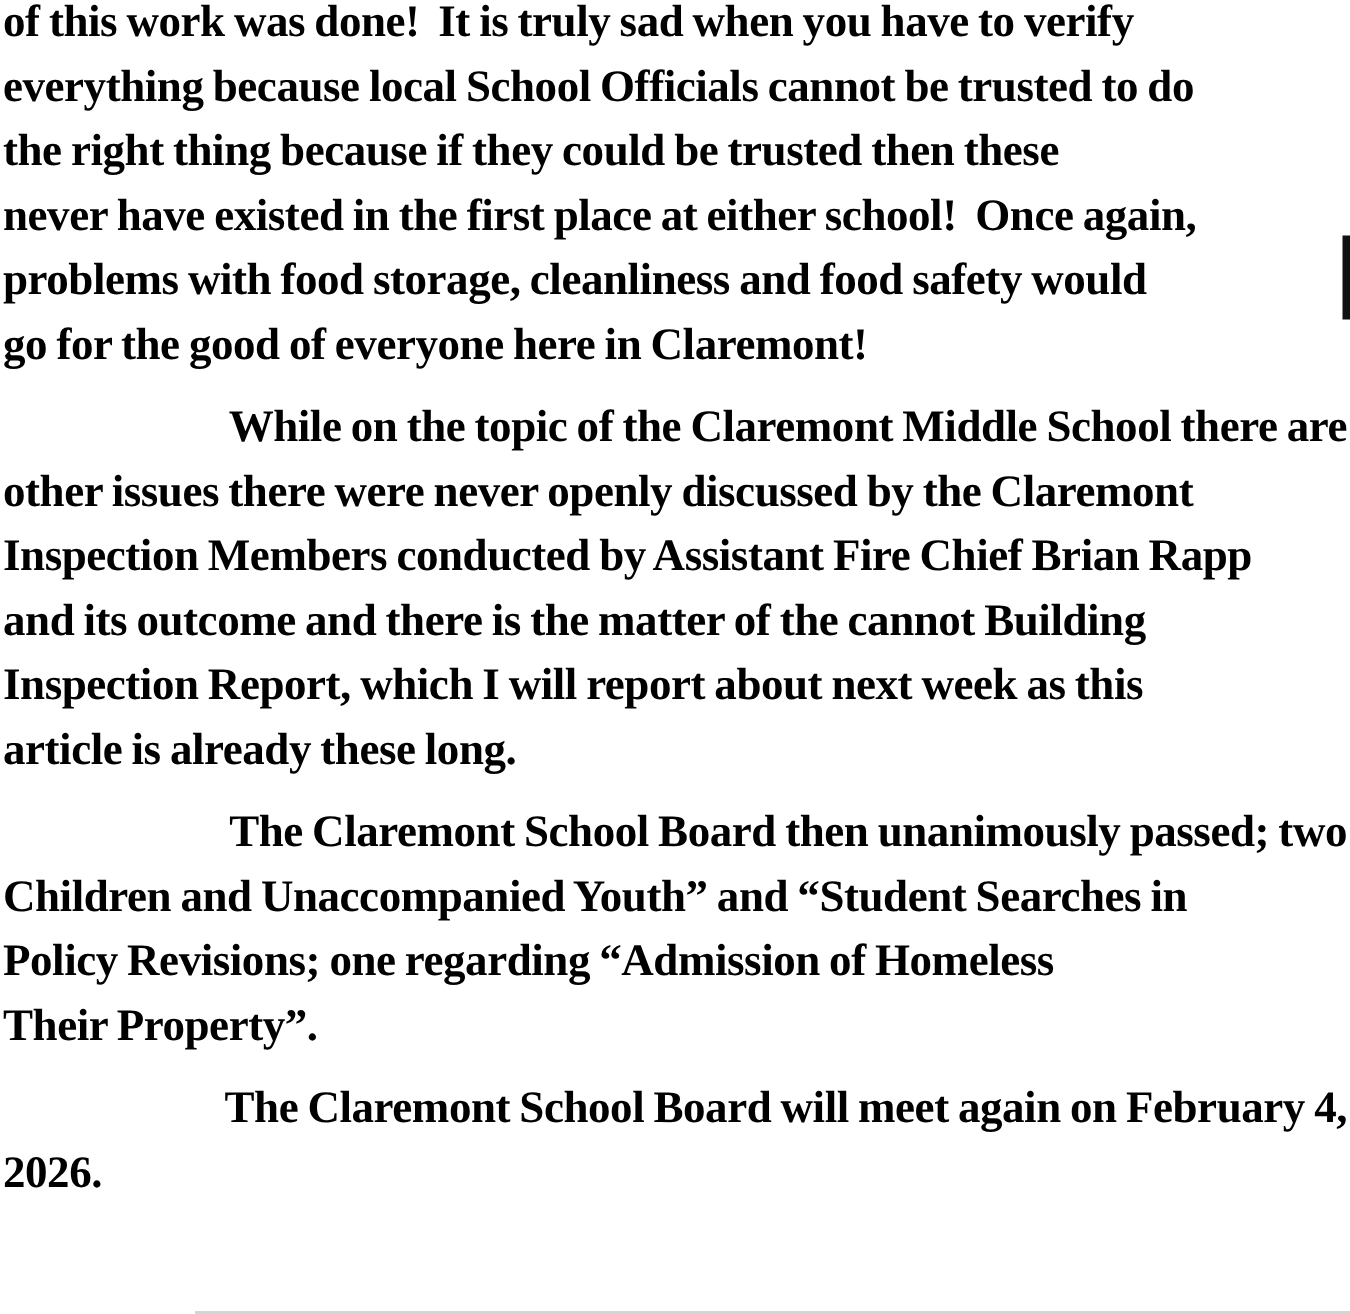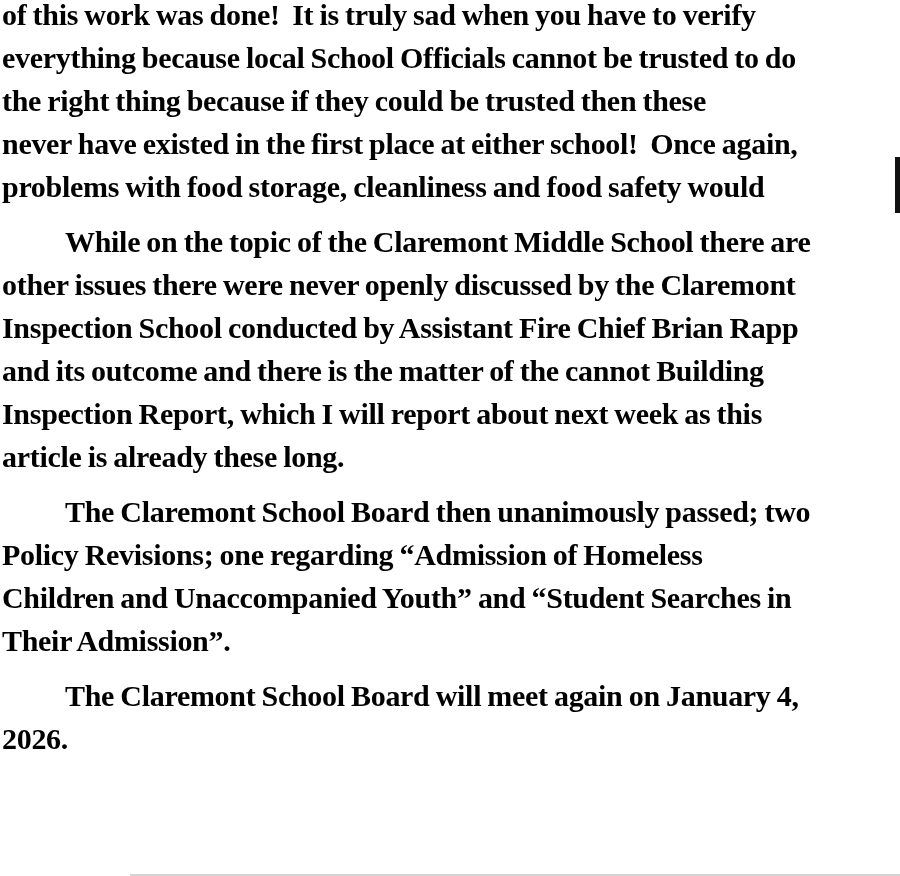--- a/index.html
+++ b/index.html
@@ -28,20 +28,21 @@
   .paragraph {
     margin: 0 0 12px 0;
   }
   .line {
     height: 43px;
     line-height: 43px;
     white-space: pre;
   }
   .paragraph.indented .line:first-child {
     padding-left: 63px;
+    text-align: right;
   }
   .edge-mark {
     position: absolute;
     right: 0;
     top: 157px;
     width: 5px;
     height: 56px;
     background: #111111;
   }
   .bottom-artifact {
@@ -57,34 +58,35 @@
 </head>
 <body>
 
 <div class="doc" id="doc">
     <div class="paragraph">
       <div class="line">of this work was done!  It is truly sad when you have to verify</div>
       <div class="line">everything because local School Officials cannot be trusted to do</div>
       <div class="line">the right thing because if they could be trusted then these</div>
       <div class="line">never have existed in the first place at either school!  Once again,</div>
       <div class="line">problems with food storage, cleanliness and food safety would</div>
+      <div class="line">go for the good of everyone here in Claremont!</div>
     </div>
     <div class="paragraph indented">
       <div class="line">While on the topic of the Claremont Middle School there are</div>
       <div class="line">other issues there were never openly discussed by the Claremont</div>
-      <div class="line">Inspection School conducted by Assistant Fire Chief Brian Rapp</div>
+      <div class="line">Inspection Members conducted by Assistant Fire Chief Brian Rapp</div>
       <div class="line">and its outcome and there is the matter of the cannot Building</div>
       <div class="line">Inspection Report, which I will report about next week as this</div>
       <div class="line">article is already these long.</div>
     </div>
     <div class="paragraph indented">
       <div class="line">The Claremont School Board then unanimously passed; two</div>
+      <div class="line">Children and Unaccompanied Youth” and “Student Searches in</div>
       <div class="line">Policy Revisions; one regarding “Admission of Homeless</div>
-      <div class="line">Children and Unaccompanied Youth” and “Student Searches in</div>
-      <div class="line">Their Admission”.</div>
+      <div class="line">Their Property”.</div>
     </div>
     <div class="paragraph indented">
-      <div class="line">The Claremont School Board will meet again on January 4,</div>
+      <div class="line">The Claremont School Board will meet again on February 4,</div>
       <div class="line">2026.</div>
     </div>
   </div>
 <div class="edge-mark"></div>
 <div class="bottom-artifact"></div>
 
 </body></html>

